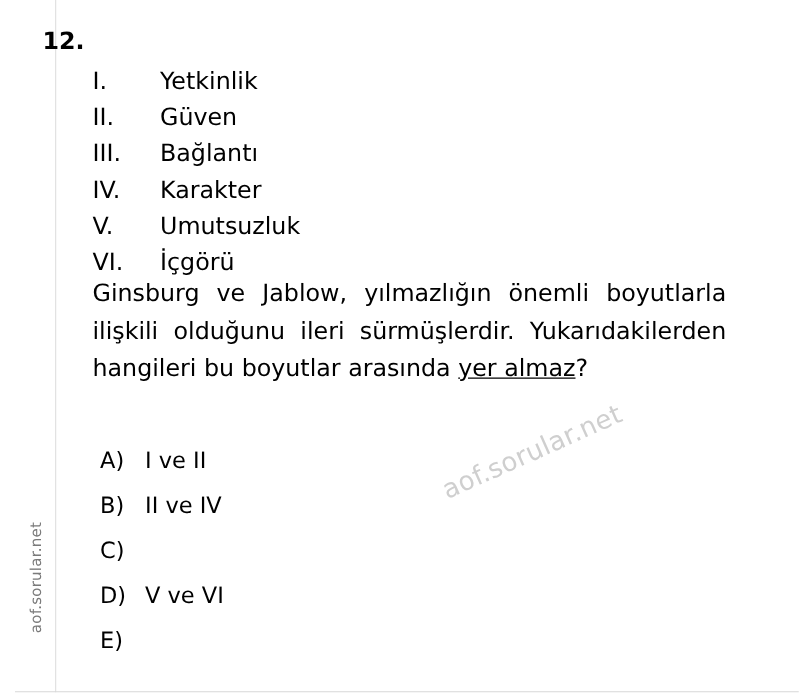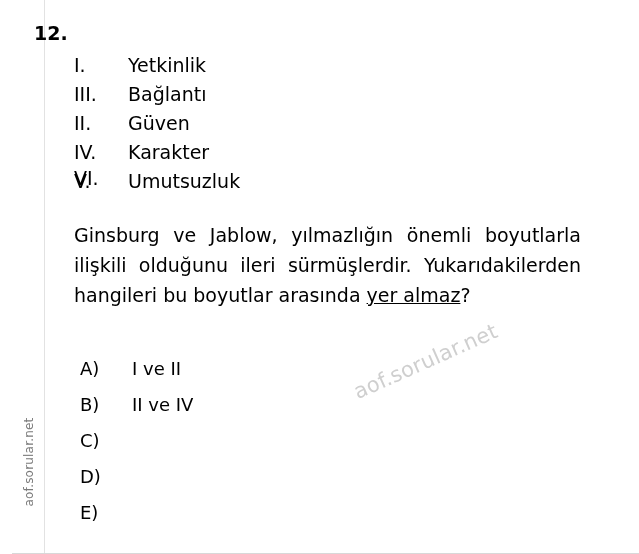--- a/index.html
+++ b/index.html
@@ -139,21 +139,20 @@
     align-items: baseline;
     height: 36px;
     font-size: 18px;
   }
   .option-letter {
     width: 36px;
     flex: 0 0 36px;
   }
   .option-text {
     flex: 1 1 auto;
-    margin-left: 16px;
   }
 </style>
 </head>
 <body>
 
 <div class="page">
 
   <div class="left-strip">
     <div class="left-watermark">aof.sorular.net</div>
   </div>
@@ -161,56 +160,58 @@
   <div class="content">
 
     <div class="q-number">12.</div>
 
     <div class="roman-list">
       <div class="roman-row">
         <span class="roman-num">I.</span>
         <span class="roman-text">Yetkinlik</span>
       </div>
       <div class="roman-row">
+        <span class="roman-num">II.</span>
+        <span class="roman-text">Güven</span>
+      </div>
+      <div class="roman-row">
         <span class="roman-num">III.</span>
         <span class="roman-text">Bağlantı</span>
       </div>
       <div class="roman-row">
-        <span class="roman-num">II.</span>
-        <span class="roman-text">Güven</span>
-      </div>
-      <div class="roman-row">
         <span class="roman-num">IV.</span>
         <span class="roman-text">Karakter</span>
       </div>
       <div class="roman-row">
         <span class="roman-num">V.</span>
         <span class="roman-text">Umutsuzluk</span>
       </div>
       <div class="roman-row">
         <span class="roman-num">VI.</span>
+        <span class="roman-text">İçgörü</span>
       </div>
     </div>
 
     <div class="stem"><span>Ginsburg ve Jablow, yılmazlığın önemli boyutlarla ilişkili olduğunu ileri sürmüşlerdir. Yukarıdakilerden hangileri bu boyutlar arasında </span><span class="underline">yer almaz</span><span>?</span></div>
 
     <div class="options">
       <div class="option-row">
         <span class="option-letter">A)</span>
         <span class="option-text">I ve II</span>
       </div>
       <div class="option-row">
         <span class="option-letter">B)</span>
         <span class="option-text">II ve IV</span>
       </div>
       <div class="option-row">
         <span class="option-letter">C)</span>
       </div>
       <div class="option-row">
         <span class="option-letter">D)</span>
+        <span class="option-text">V ve VI</span>
       </div>
       <div class="option-row">
         <span class="option-letter">E)</span>
       </div>
     </div>
 
   </div>
 
   <div class="watermark-diag">aof.sorular.net</div>
 

